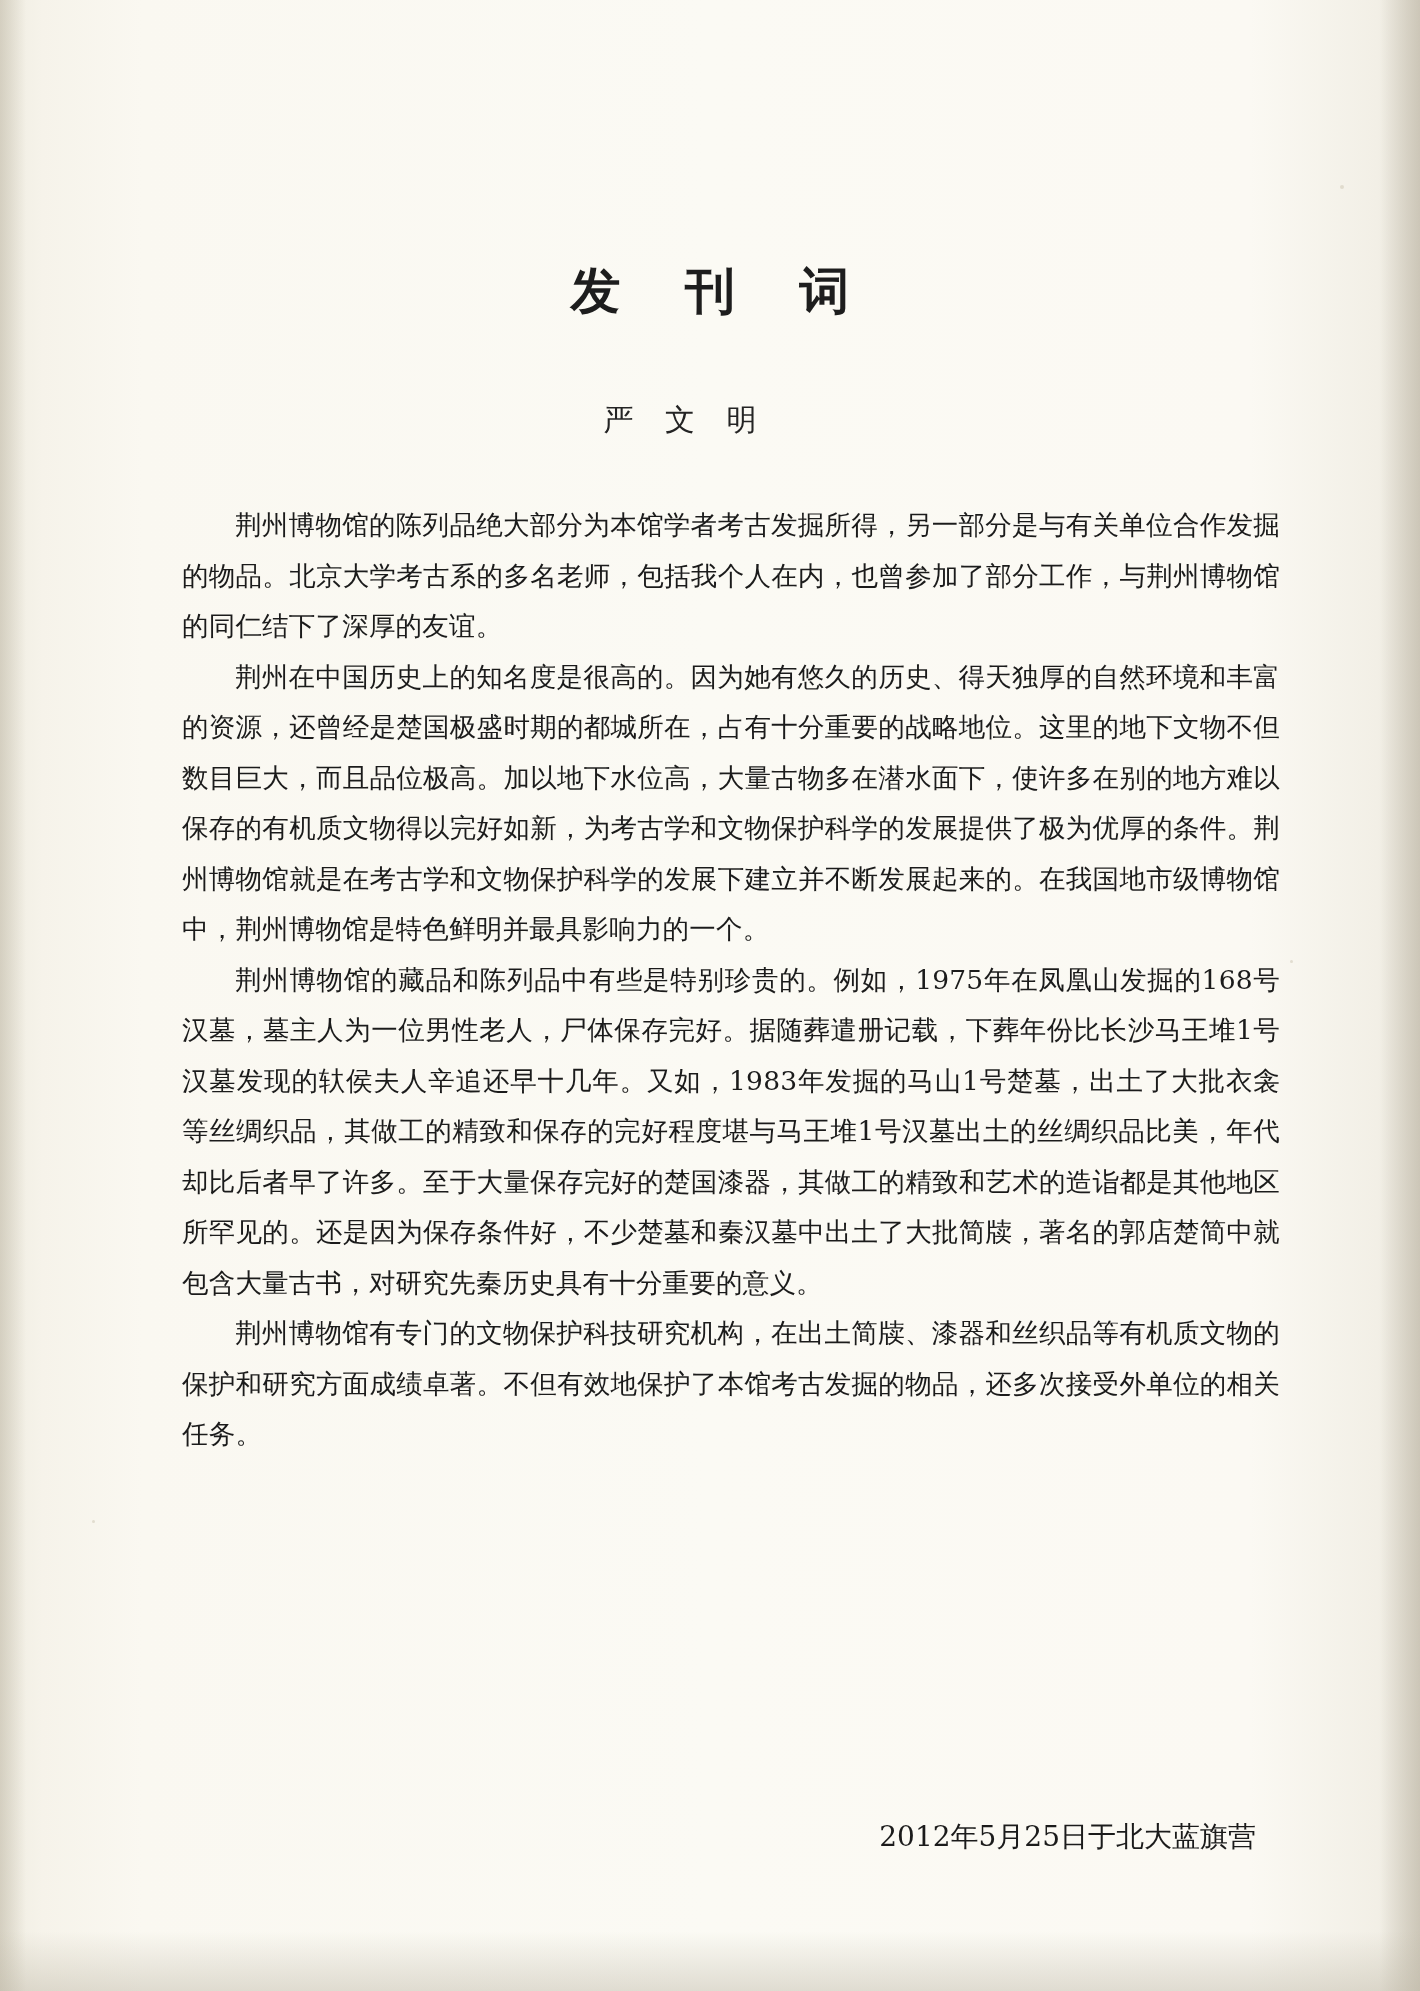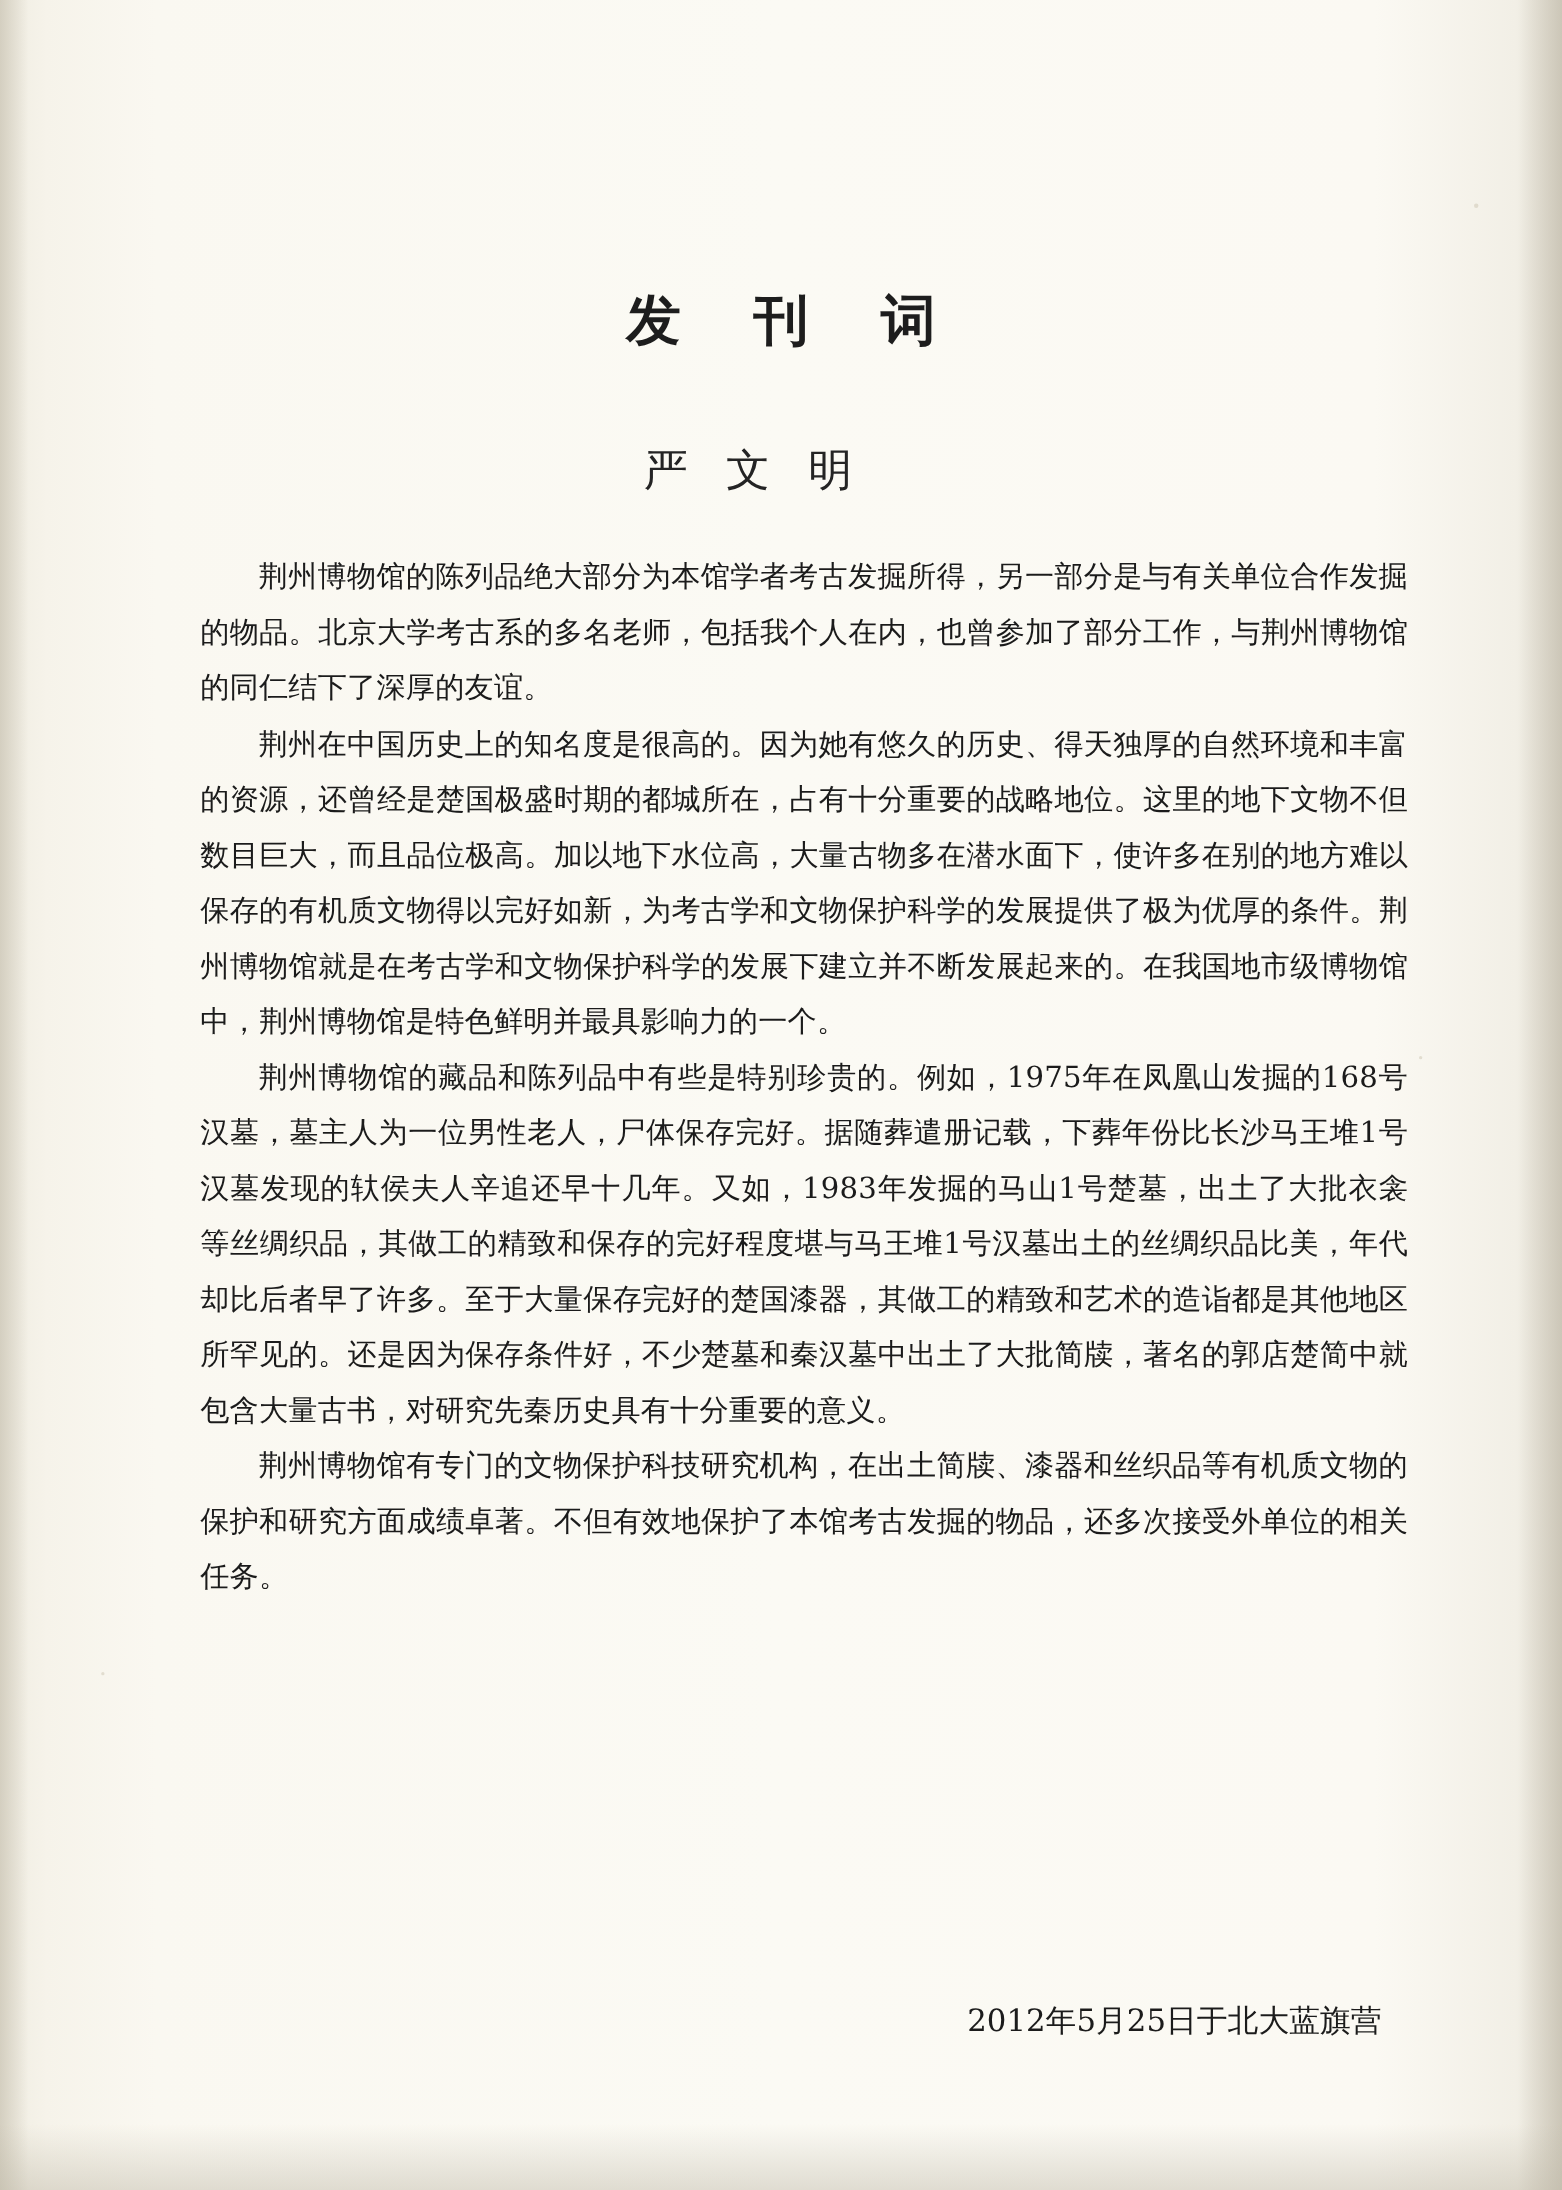--- a/index.html
+++ b/index.html
@@ -50,35 +50,35 @@
     top: 0;
     width: 1420px;
     height: 1991px;
   }
   .doc-title {
     position: absolute;
     left: 0;
     top: 258px;
     width: 1420px;
     text-align: center;
-    font-family: Liberation Sans, sans-serif;
+    font-family: Liberation Serif, serif;
     font-weight: bold;
     font-size: 50px;
     letter-spacing: 26px;
     text-indent: 26px;
     color: #1d1d1d;
   }
   .doc-author {
     position: absolute;
     left: 0;
     top: 400px;
     width: 1360px;
     text-align: center;
     font-family: "DejaVu Serif", "Liberation Serif", serif;
-    font-size: 40px;
+    font-size: 30px;
     letter-spacing: 11px;
     text-indent: 11px;
     color: #242424;
   }
   .body-text {
     position: absolute;
     left: 182px;
     top: 500px;
     width: 1098px;
     font-size: 26.5px;

